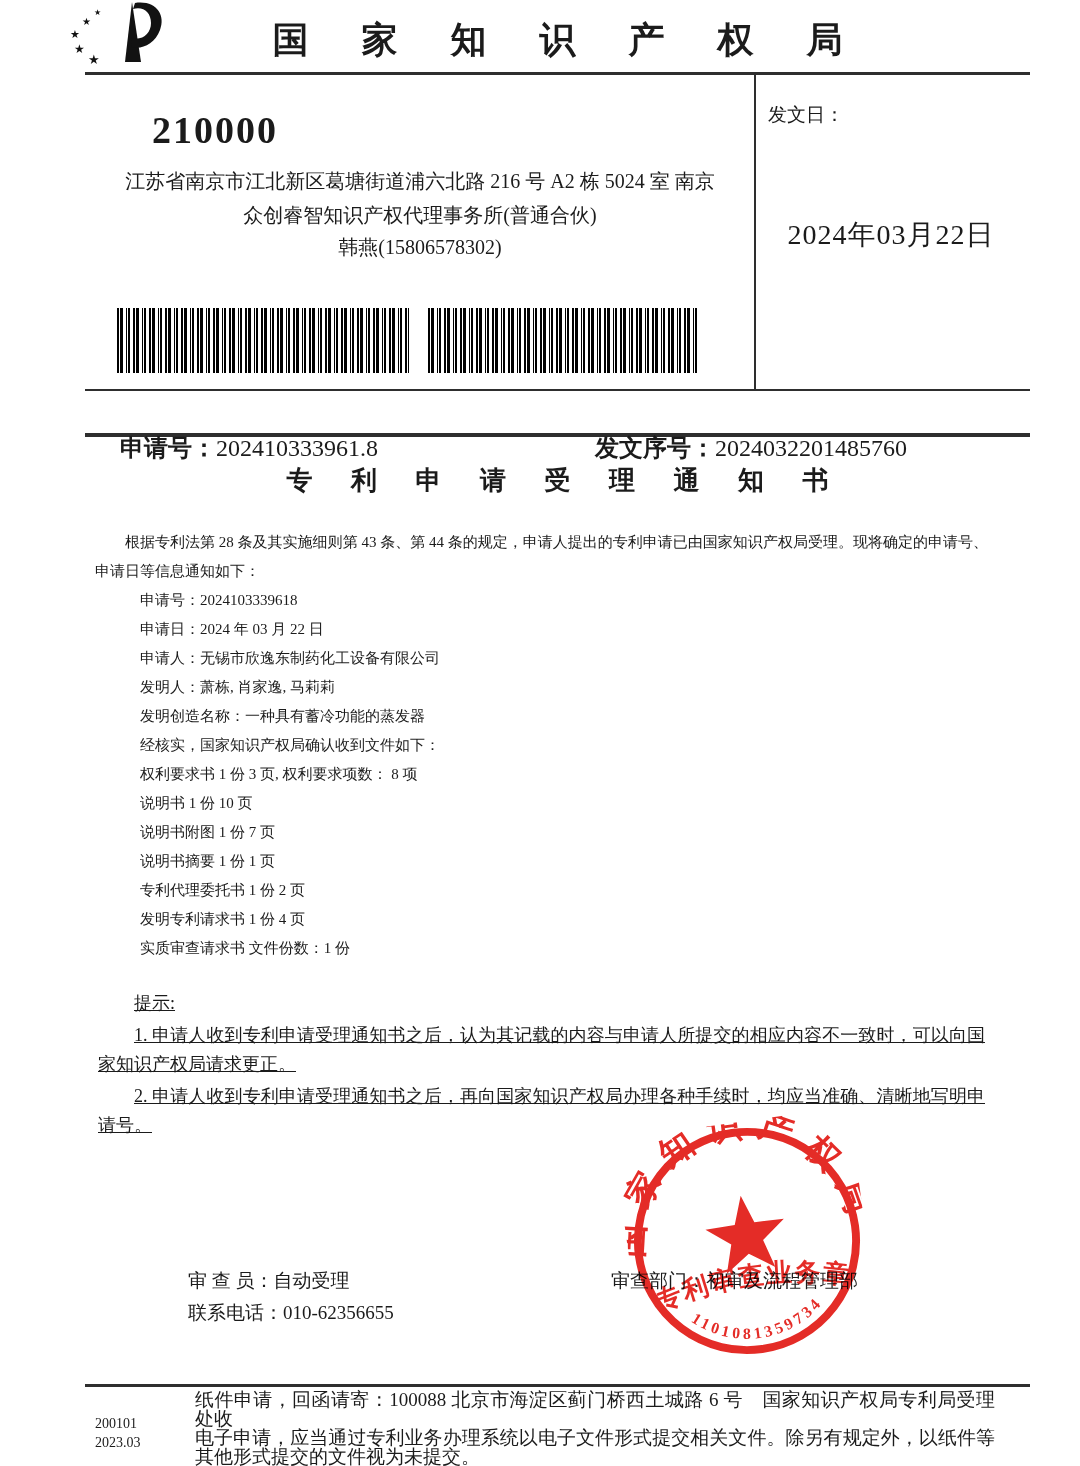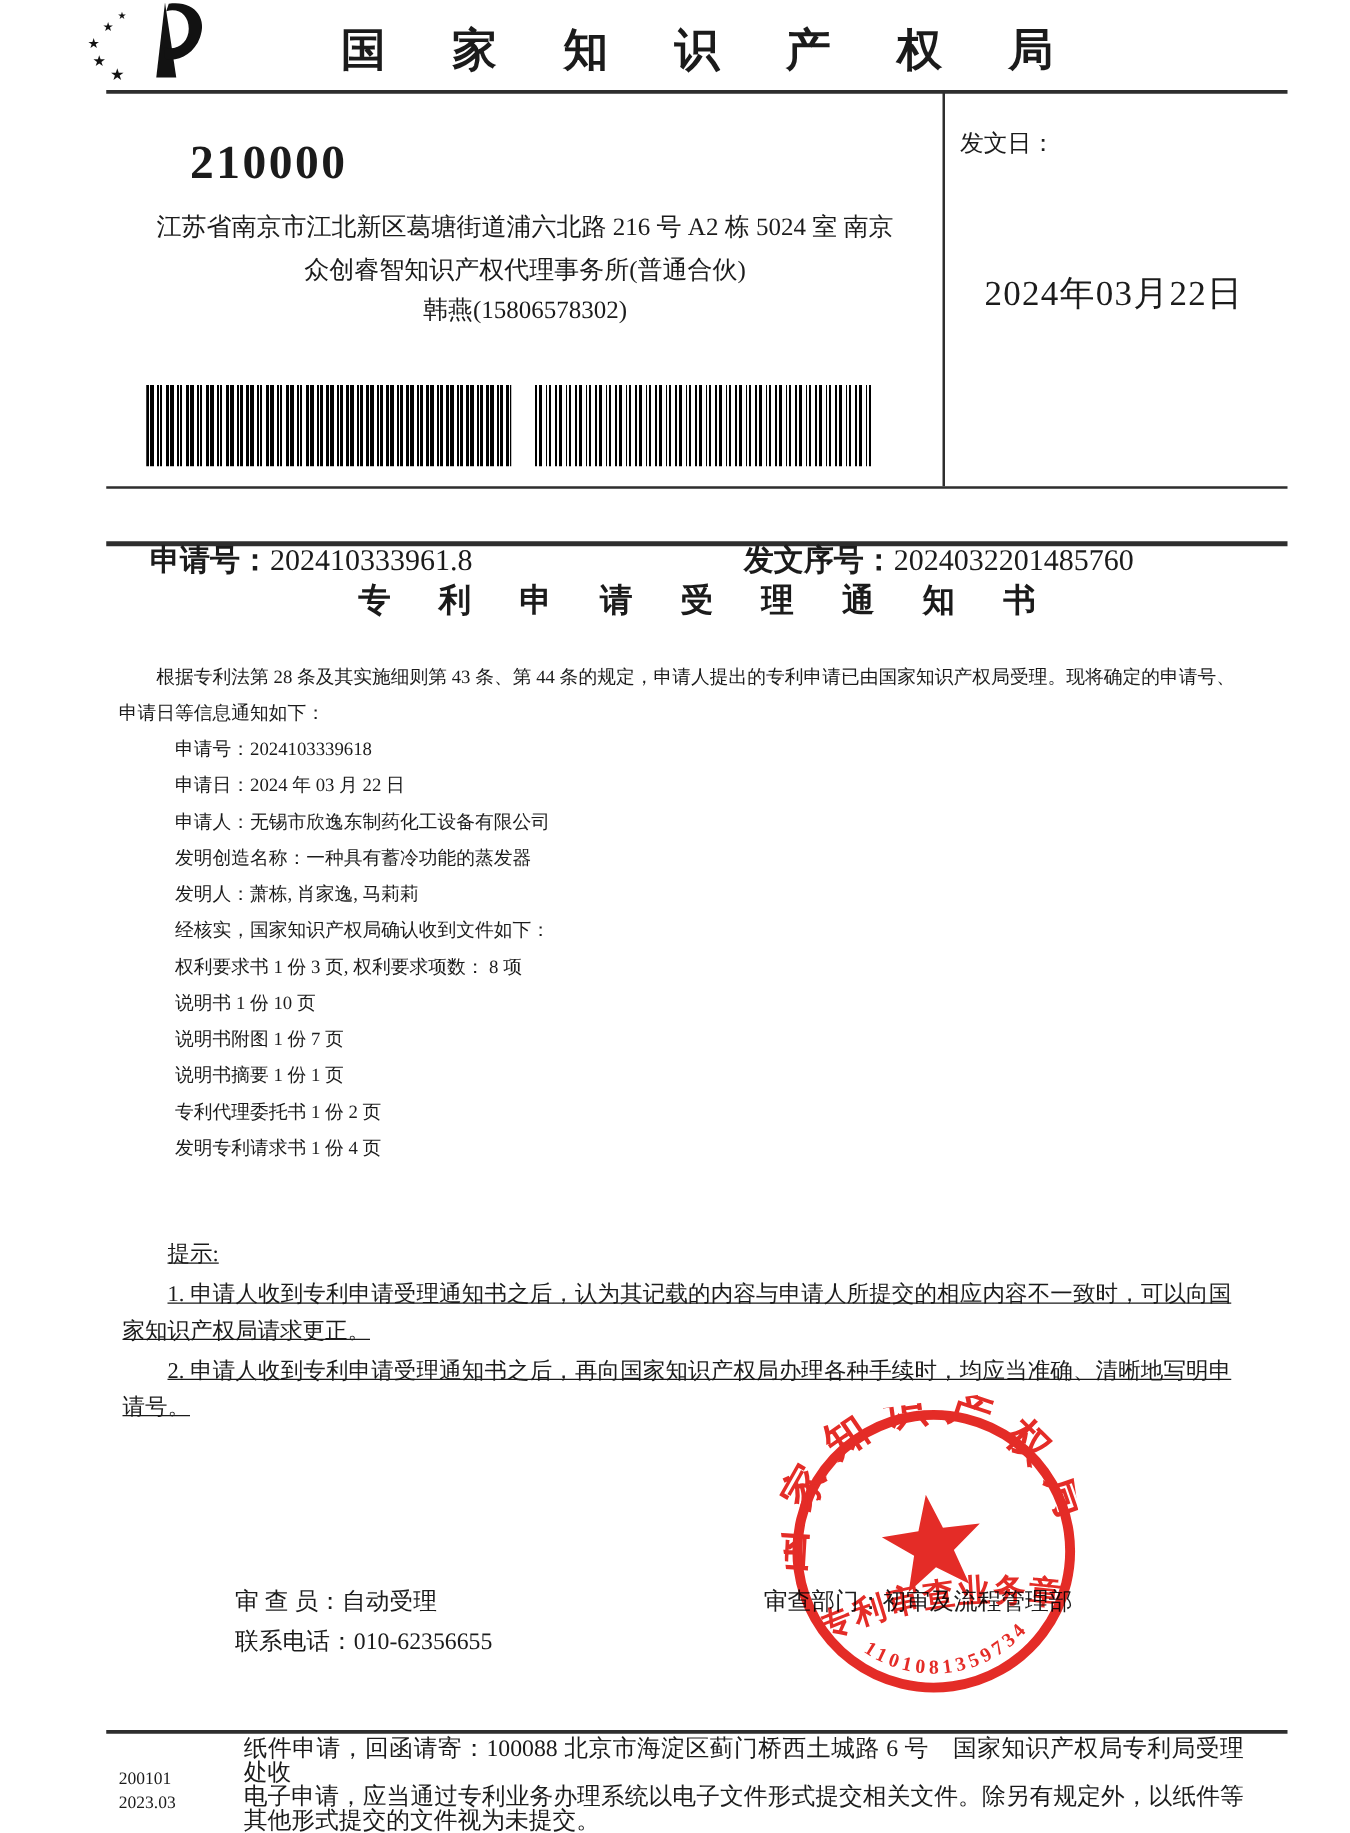--- a/index.html
+++ b/index.html
@@ -121,29 +121,30 @@
 </div>
 
 <div class="abs doc-title">专 利 申 请 受 理 通 知 书</div>
 
 <div class="abs body-block">
   <p class="intro" style="margin:0">根据专利法第 28 条及其实施细则第 43 条、第 44 条的规定，申请人提出的专利申请已由国家知识产权局受理。现将确定的申请号、申请日等信息通知如下：</p>
   <div class="details">
     <div>申请号：2024103339618</div>
     <div>申请日：2024 年 03 月 22 日</div>
     <div>申请人：无锡市欣逸东制药化工设备有限公司</div>
+    <div>发明人：萧栋, 肖家逸, 马莉莉</div>
     <div>发明创造名称：一种具有蓄冷功能的蒸发器</div>
-    <div>发明人：萧栋, 肖家逸, 马莉莉</div>
     <div>经核实，国家知识产权局确认收到文件如下：</div>
     <div>权利要求书 1 份 3 页, 权利要求项数： 8 项</div>
     <div>说明书 1 份 10 页</div>
     <div>说明书附图 1 份 7 页</div>
     <div>说明书摘要 1 份 1 页</div>
     <div>专利代理委托书 1 份 2 页</div>
     <div>发明专利请求书 1 份 4 页</div>
+    <div>实质审查请求书 文件份数：1 份</div>
   </div>
 </div>
 
 <div class="abs notes">
   <p class="notes-heading">提示:</p>
   <p>1. 申请人收到专利申请受理通知书之后，认为其记载的内容与申请人所提交的相应内容不一致时，可以向国家知识产权局请求更正。</p>
   <p>2. 申请人收到专利申请受理通知书之后，再向国家知识产权局办理各种手续时，均应当准确、清晰地写明申请号。</p>
 </div>
 
 <div class="abs signoff-row examiner">

